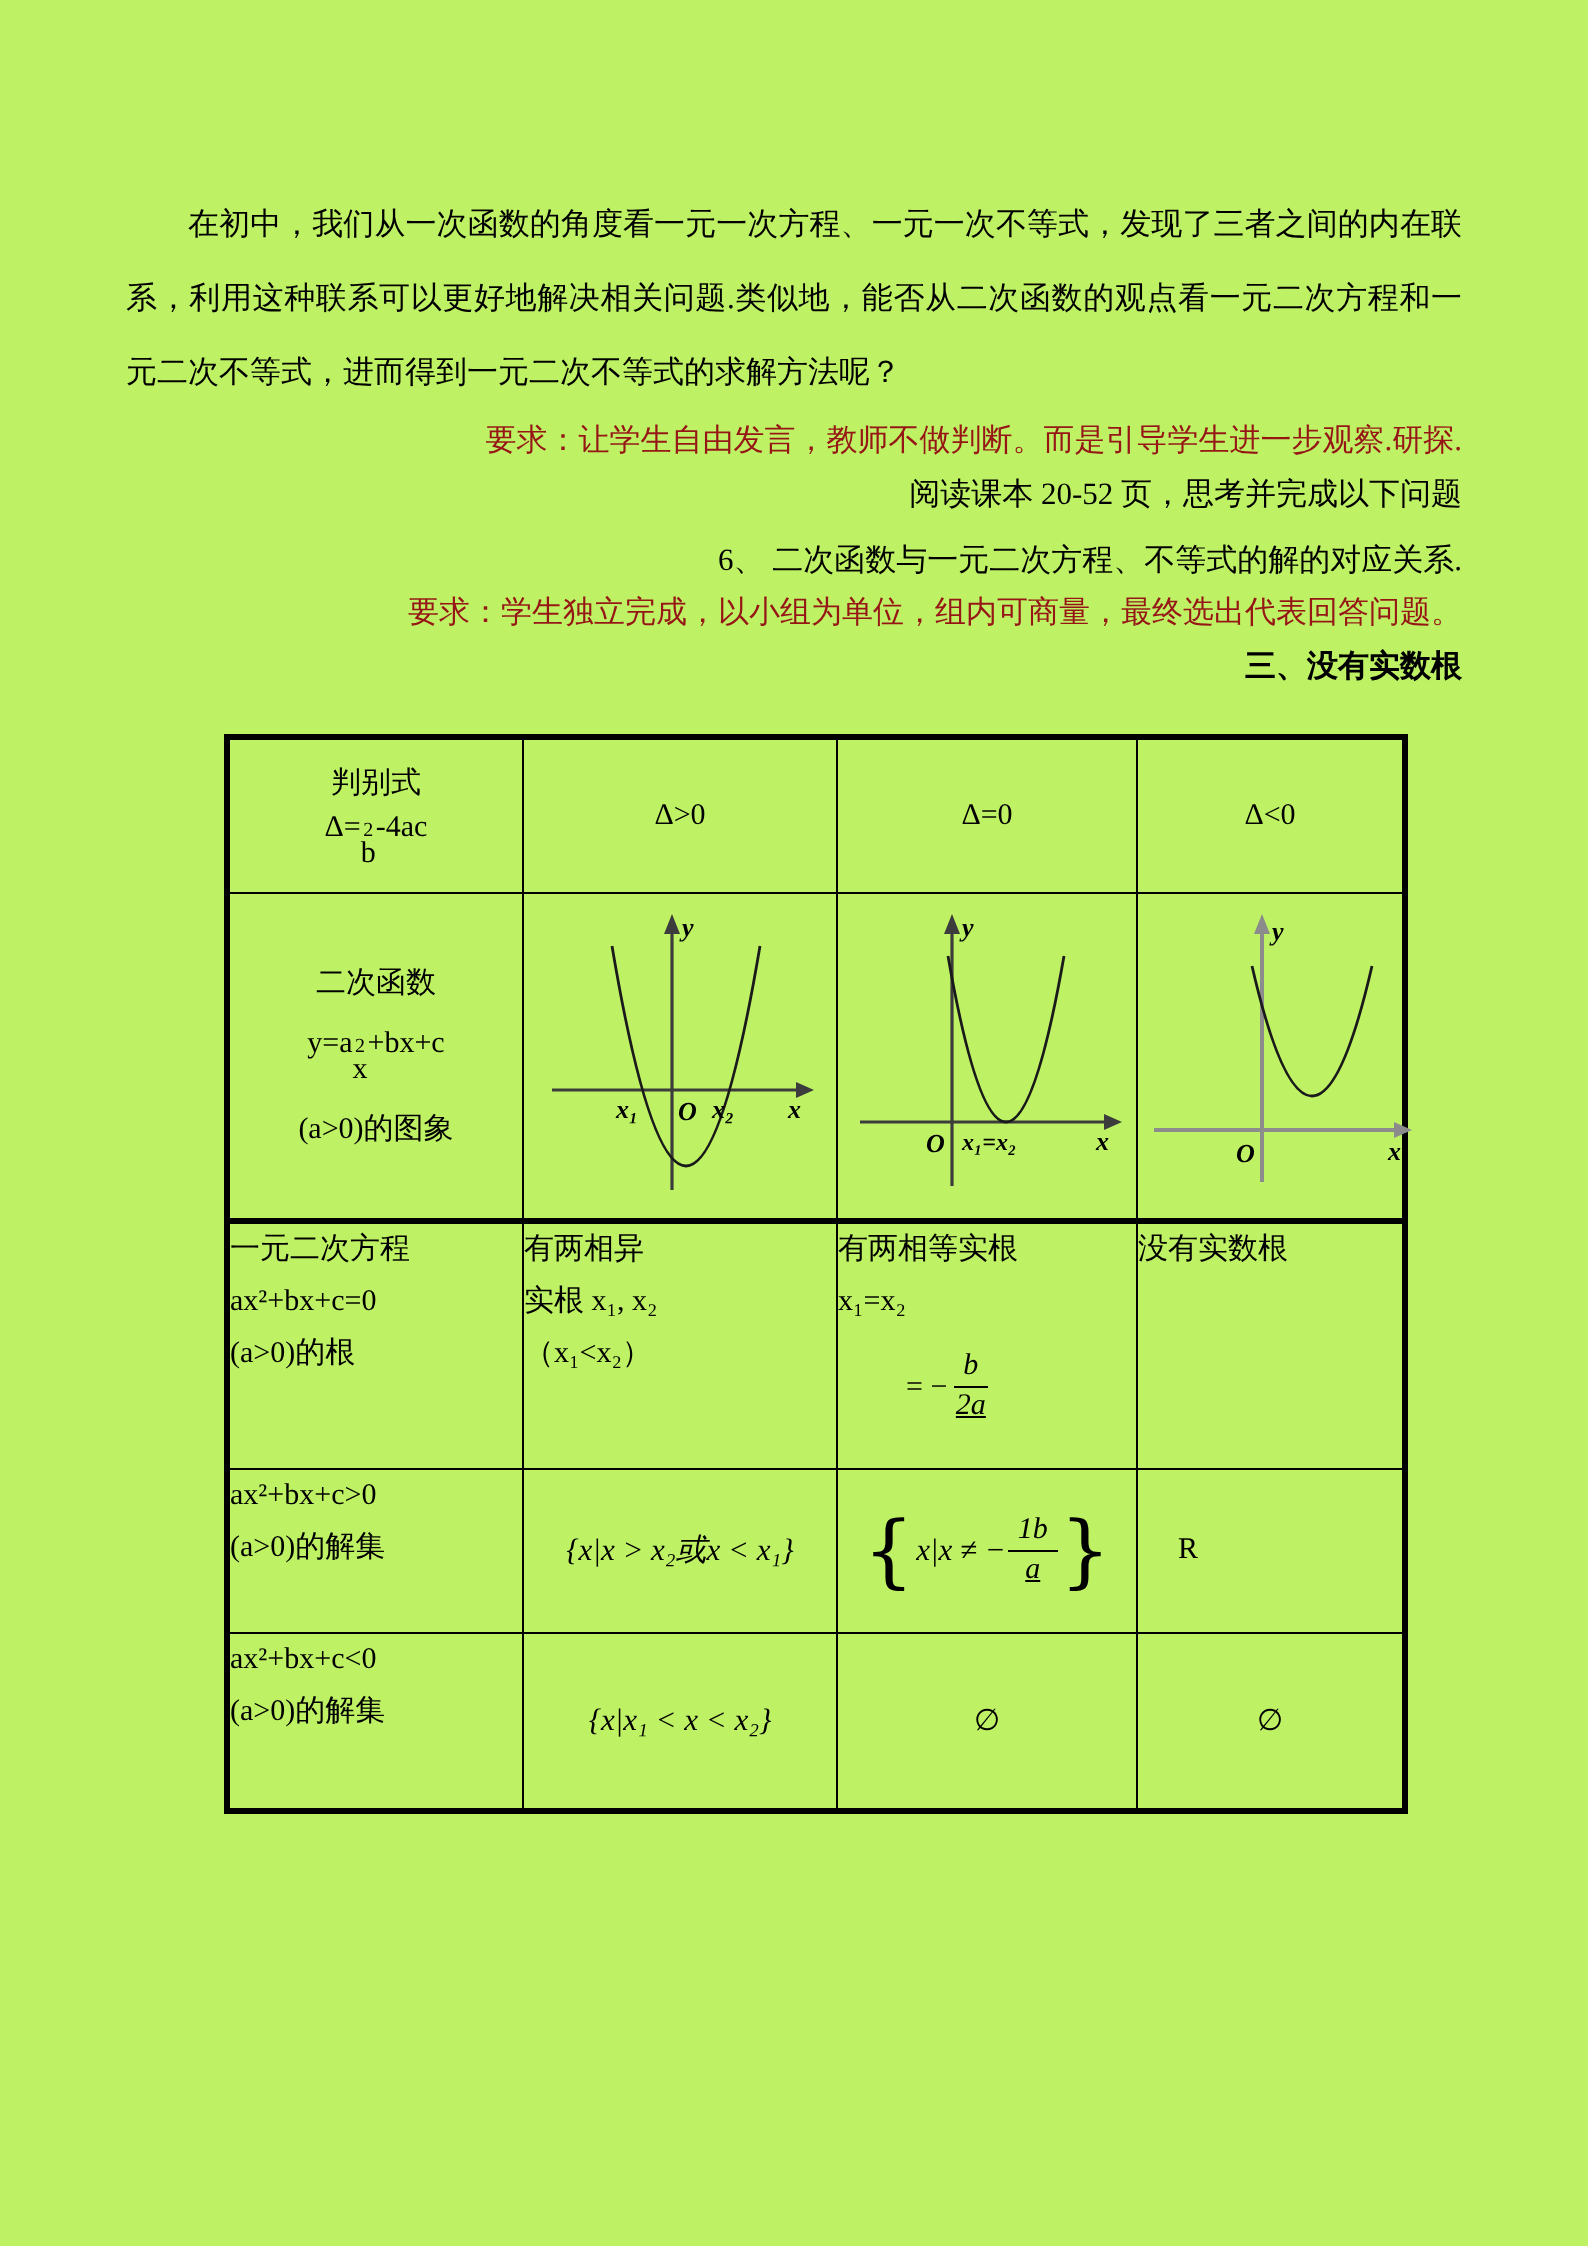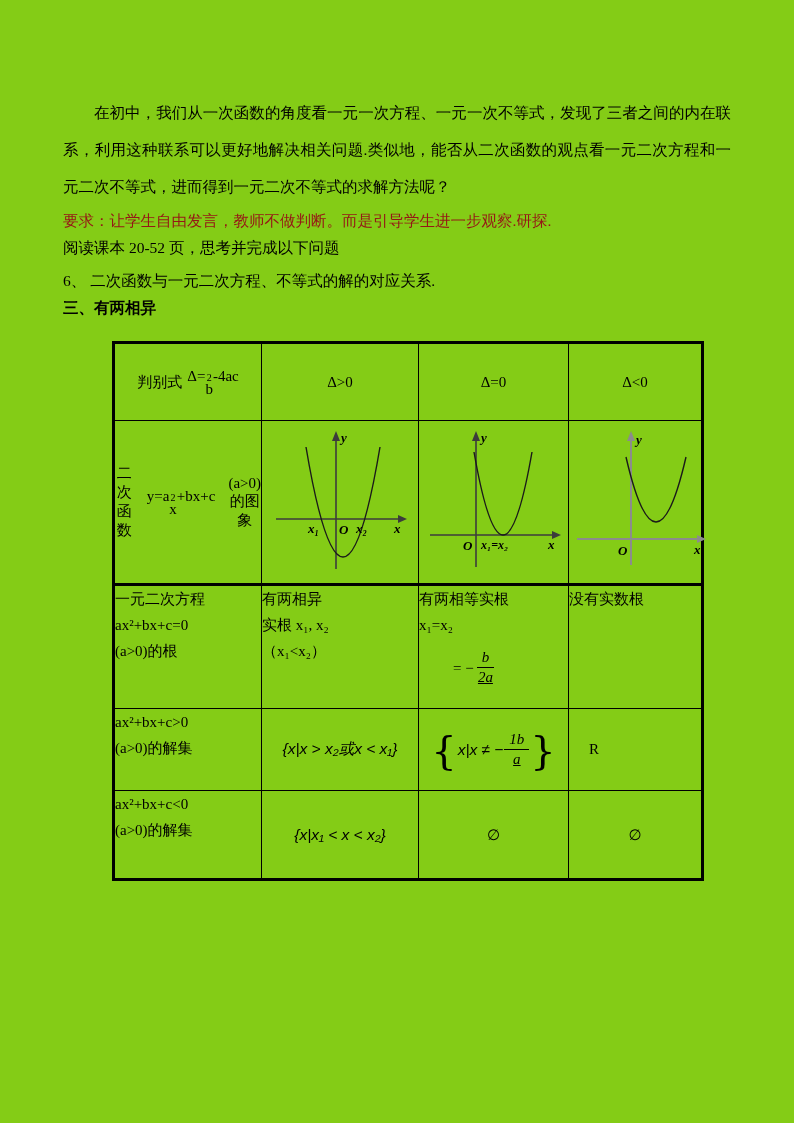--- a/index.html
+++ b/index.html
@@ -1,49 +1,49 @@
 <!DOCTYPE html>
 <html><head>
 <meta charset="utf-8">
 <style>
   html,body { margin:0; padding:0; background:#fff; }
   .page {
-    position:relative; width:794px; height:1123px; background:#84cc16;
+    position:relative; width:794px; height:1123px; background:#bef264;
     font-family:"Liberation Serif","DejaVu Serif",serif; color:#000; overflow:hidden;
   }
   .content { padding:94px 63px 0 63px; }
-  .para { font-size:15.5px; line-height:26px; margin:0; }
+  .para { font-size:15.5px; line-height:26px; margin:0;text-align:right; }
   .p-intro { line-height:37px; text-align:justify; text-indent:2em; margin-bottom:3px; }
   .red { color:#961616; }
   .bold { font-weight:bold; }
   .mt1 { margin-top:1px; } .mt6 { margin-top:6px; } .mt7 { margin-top:7px; } .mt8 { margin-top:8px; }
 
   table.rel {
     border-collapse:collapse; table-layout:fixed; width:589px;
     margin:20px 0 0 49px; border:3px solid #000; font-size:15px;
   }
   table.rel td { border:1px solid #000; padding:0; vertical-align:middle; }
   tr.r-roots td { border-top:3px solid #000; }
 
-  .cstack { display:flex; flex-direction:row; align-items:center; justify-content:center; gap:5px;text-align:center; }
+  .cstack { display:flex; flex-direction:column; align-items:center; justify-content:center; gap:5px;text-align:center; }
   .c-center { text-align:center; }
   .cell-pad { padding:8px 6px 6px 9px; line-height:26px; }
   .v-top { vertical-align:top !important; }
 
   .math { font-family:"Liberation Serif","DejaVu Serif",serif; font-size:15px; white-space:nowrap; }
   .stack { display:inline-flex; flex-direction:column; align-items:center; }
   .stack .sup { font-size:10px; line-height:9px; }
   .stack .base { line-height:14px; }
 
   .frac { display:inline-flex; flex-direction:column; align-items:center; vertical-align:middle;
           font-style:italic; font-family:"Liberation Serif","DejaVu Serif",serif; }
   .frac .num { padding:0 5px; border-bottom:1px solid #000; line-height:19px; }
   .frac .den { line-height:19px;text-decoration:underline; }
 
-  .setexp { font-family:Liberation Sans, sans-serif; font-style:italic; font-size:15.5px; }
+  .setexp { font-family:Liberation Serif, serif; font-style:italic; font-size:15.5px; }
   .brace { font-family:"DejaVu Serif",serif; font-size:40px; font-weight:300; line-height:1; }
   .bigset { display:flex; align-items:center; justify-content:center; gap:1px; }
   .eqline { margin:10px 0 0 34px; display:flex; align-items:center; gap:3px; }
 
   svg.graph { display:block; margin:0 auto; }
   .axis  { stroke:#3c3c3c; stroke-width:1.6; }
   .axisf { fill:#3c3c3c; }
   .axis-gray  { stroke:#8c8c8c; stroke-width:2; }
   .axisf-gray { fill:#8c8c8c; }
   .curve { fill:none; stroke:#1a1a1a; stroke-width:1.4; }
@@ -53,21 +53,22 @@
 </head>
 <body>
 
 <div class="page">
   <div class="content">
 
     <p class="para p-intro">在初中，我们从一次函数的角度看一元一次方程、一元一次不等式，发现了三者之间的内在联系，利用这种联系可以更好地解决相关问题.类似地，能否从二次函数的观点看一元二次方程和一元二次不等式，进而得到一元二次不等式的求解方法呢？</p>
     <p class="para red">要求：让学生自由发言，教师不做判断。而是引导学生进一步观察.研探.</p>
     <p class="para mt1">阅读课本 20-52 页，思考并完成以下问题</p>
     <p class="para mt7">6、 二次函数与一元二次方程、不等式的解的对应关系.</p>
-    <p class="para bold mt1">三、有两相异</p>
+    <p class="para red">要求：学生独立完成，以小组为单位，组内可商量，最终选出代表回答问题。</p>
+    <p class="para bold mt1">三、没有实数根</p>
 
     <table class="rel">
       <colgroup>
         <col style="width:148px">
           <col style="width:157px">
           <col style="width:150px">
           <col style="width:134px">
       </colgroup>
 
       <tbody>

